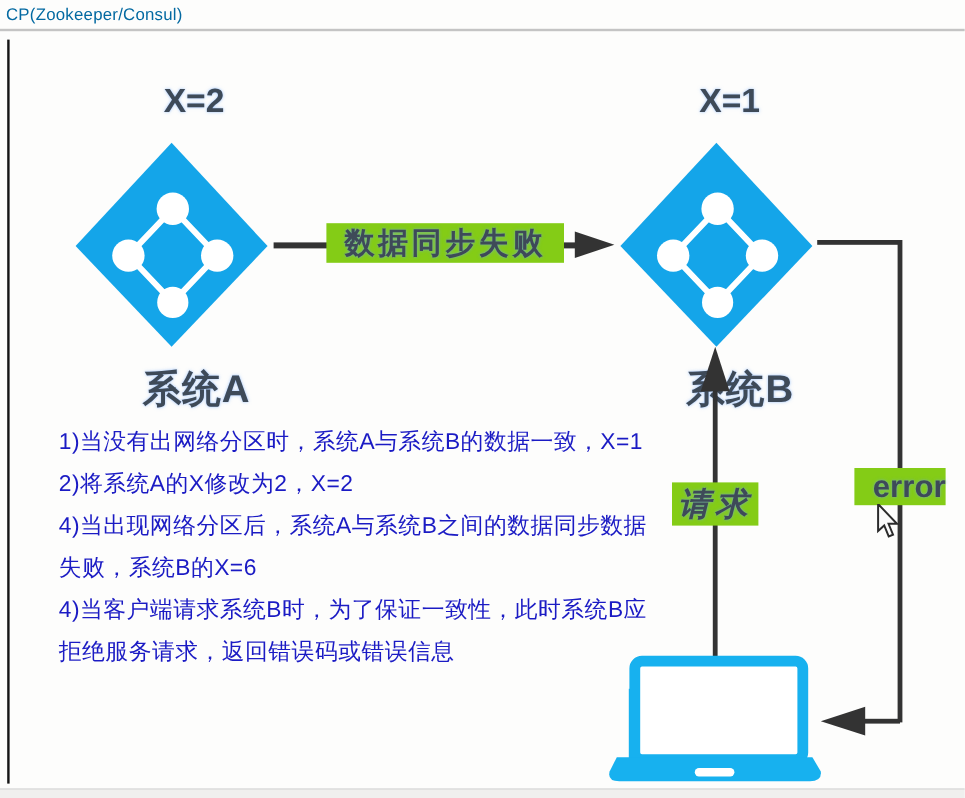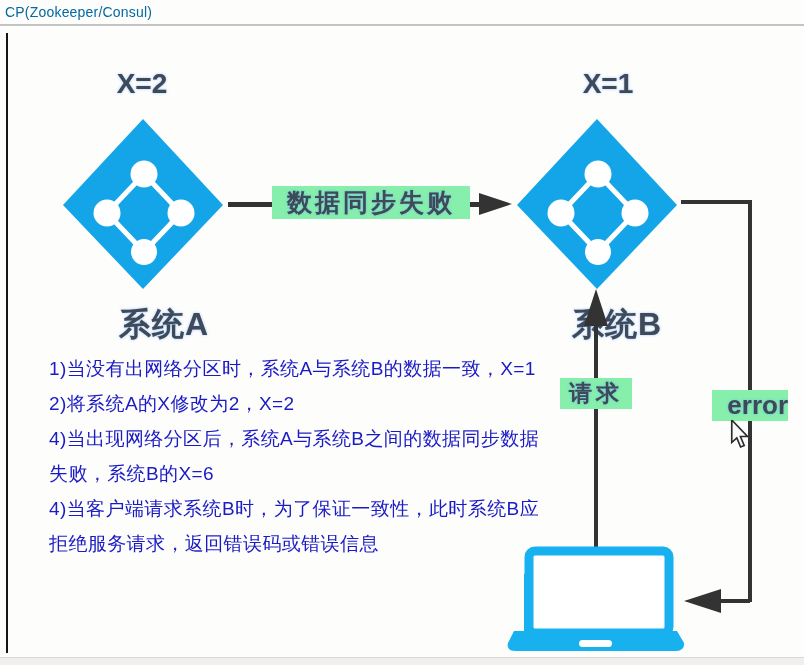--- a/index.html
+++ b/index.html
@@ -14,23 +14,23 @@
   .win-title{left:5px;top:4px;font-size:14px;color:#0369a1;letter-spacing:.2px;}
   .title-divider{left:0;top:24px;width:804px;height:2px;background:#c4c4c4;}
   .left-rule{left:6px;top:33px;width:2px;height:620px;background:#151515;}
   .bottom-bar{left:0;top:657px;width:804px;height:8px;background:#f0efee;border-top:1px solid #d8d8d8;box-sizing:border-box;}
 
   
   .dk{color:var(--label-dark,#3e4a58);font-weight:600;
       text-shadow:0 0 3px rgba(110,165,250,.55),0 0 1px rgba(110,165,250,.4);}
   .val-label{font-size:28px;width:90px;text-align:center;}
   .sys-label{font-size:32px;width:130px;text-align:right;letter-spacing:1px;}
-  .edge-label{background:#86efac;text-align:center;}
+  .edge-label{background:#84cc16;text-align:center;}
   .sync-label{left:272px;top:186px;width:198px;font-size:25px;letter-spacing:3px;}
-  .req-label{left:560px;top:378px;width:72px;font-size:23px;letter-spacing:4px;}
+  .req-label{left:560px;top:402px;width:72px;font-size:27px;letter-spacing:4px;font-style:italic;}
   .err-label{left:712px;top:390px;width:76px;font-size:26px;font-weight:600;text-align:right;}
 
   
   .seg{background:var(--arrow-color,#333);}
   .sync-line{left:228px;top:202px;width:253px;height:5px;}
   .req-line{left:594px;top:325px;width:4px;height:225px;}
   .err-h1{left:681px;top:200px;width:70px;height:4px;}
   .err-v{left:748px;top:200px;width:4px;height:402px;}
   .err-h2{left:712px;top:599px;width:38px;height:4px;}
 
@@ -44,21 +44,21 @@
   .notes{left:13px;top:351px;color:var(--note-text-blue,#1b1bc4);font-size:19px;line-height:35px;letter-spacing:.4px;margin-left:36px;}
   .notes div{white-space:nowrap;}
 </style>
 </head>
 <body>
 
 <div class="abs win-title">CP(Zookeeper/Consul)</div>
 <div class="abs title-divider"></div>
 <div class="abs left-rule"></div>
 
-<div class="abs dk val-label" style="left:97px;top:68px;">X=2</div>
+<div class="abs dk val-label" style="left:97px;top:68px;text-align:right;">X=2</div>
 <div class="abs dk val-label" style="left:563px;top:68px;">X=1</div>
 
 <svg class="abs" style="left:60px;top:116px;" width="166" height="176" viewBox="0 0 166 176">
   <polygon points="83,3 163,89 83,173 3,89" style="fill:var(--node-blue,#14a5e9)"></polygon>
   <path d="M84 58 L121 97 L84 136 L47 97 Z" fill="none" stroke="#ffffff" stroke-width="5"></path>
   <circle cx="84" cy="58" r="13.5" fill="#ffffff"></circle>
   <circle cx="121" cy="97" r="13.5" fill="#ffffff"></circle>
   <circle cx="84" cy="136" r="13" fill="#ffffff"></circle>
   <circle cx="47" cy="97" r="13.5" fill="#ffffff"></circle>
 </svg>

